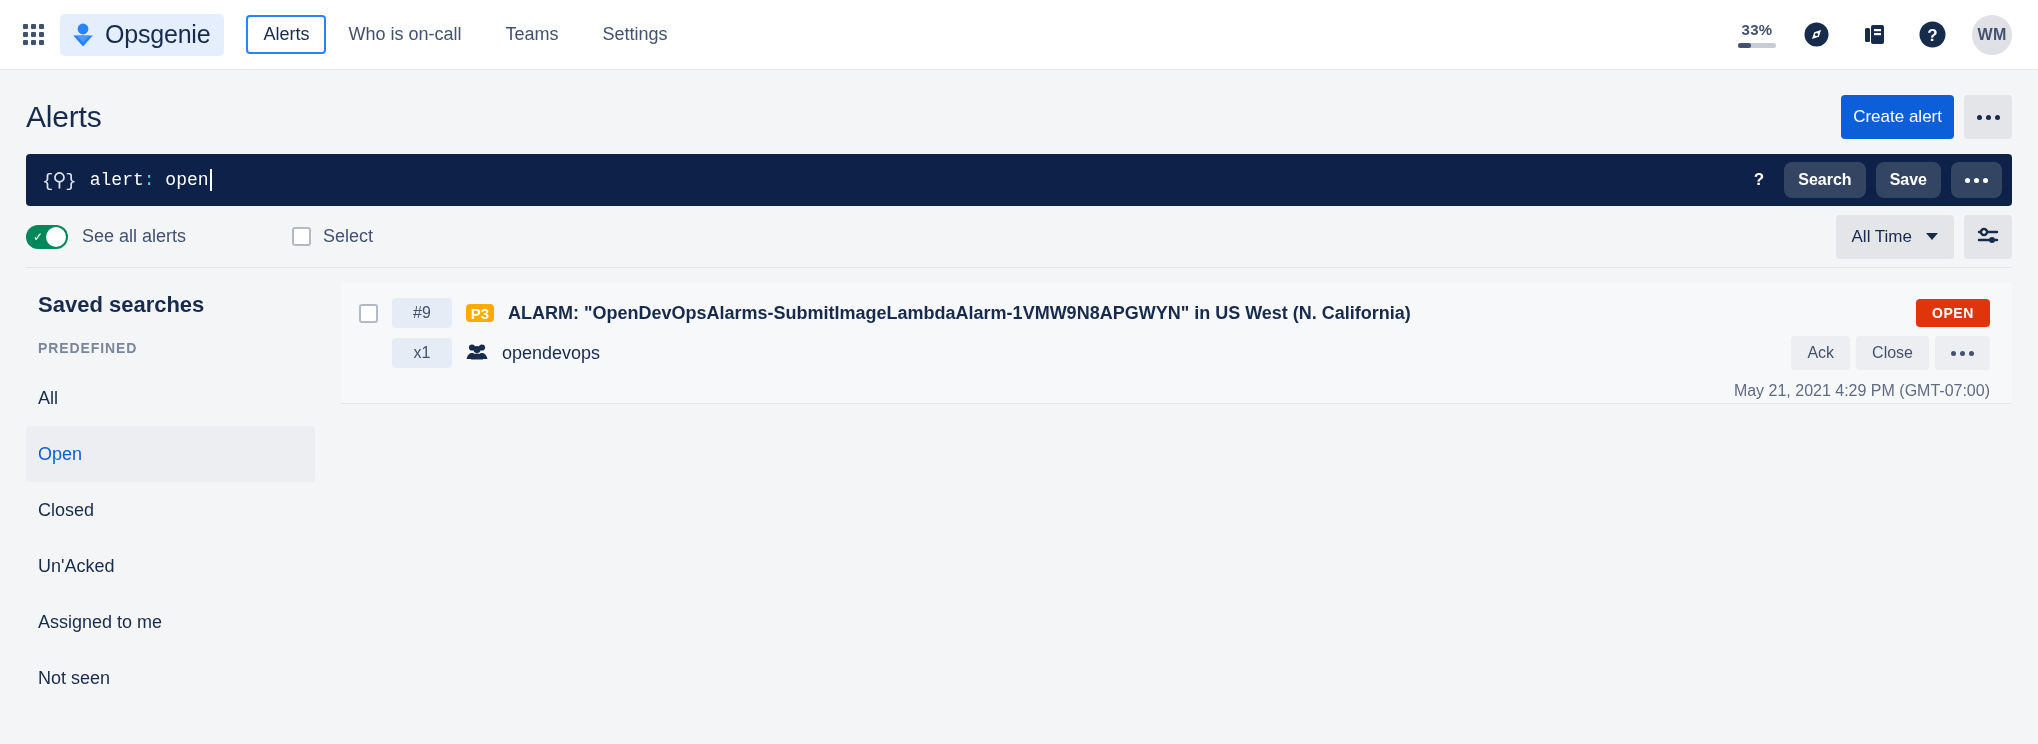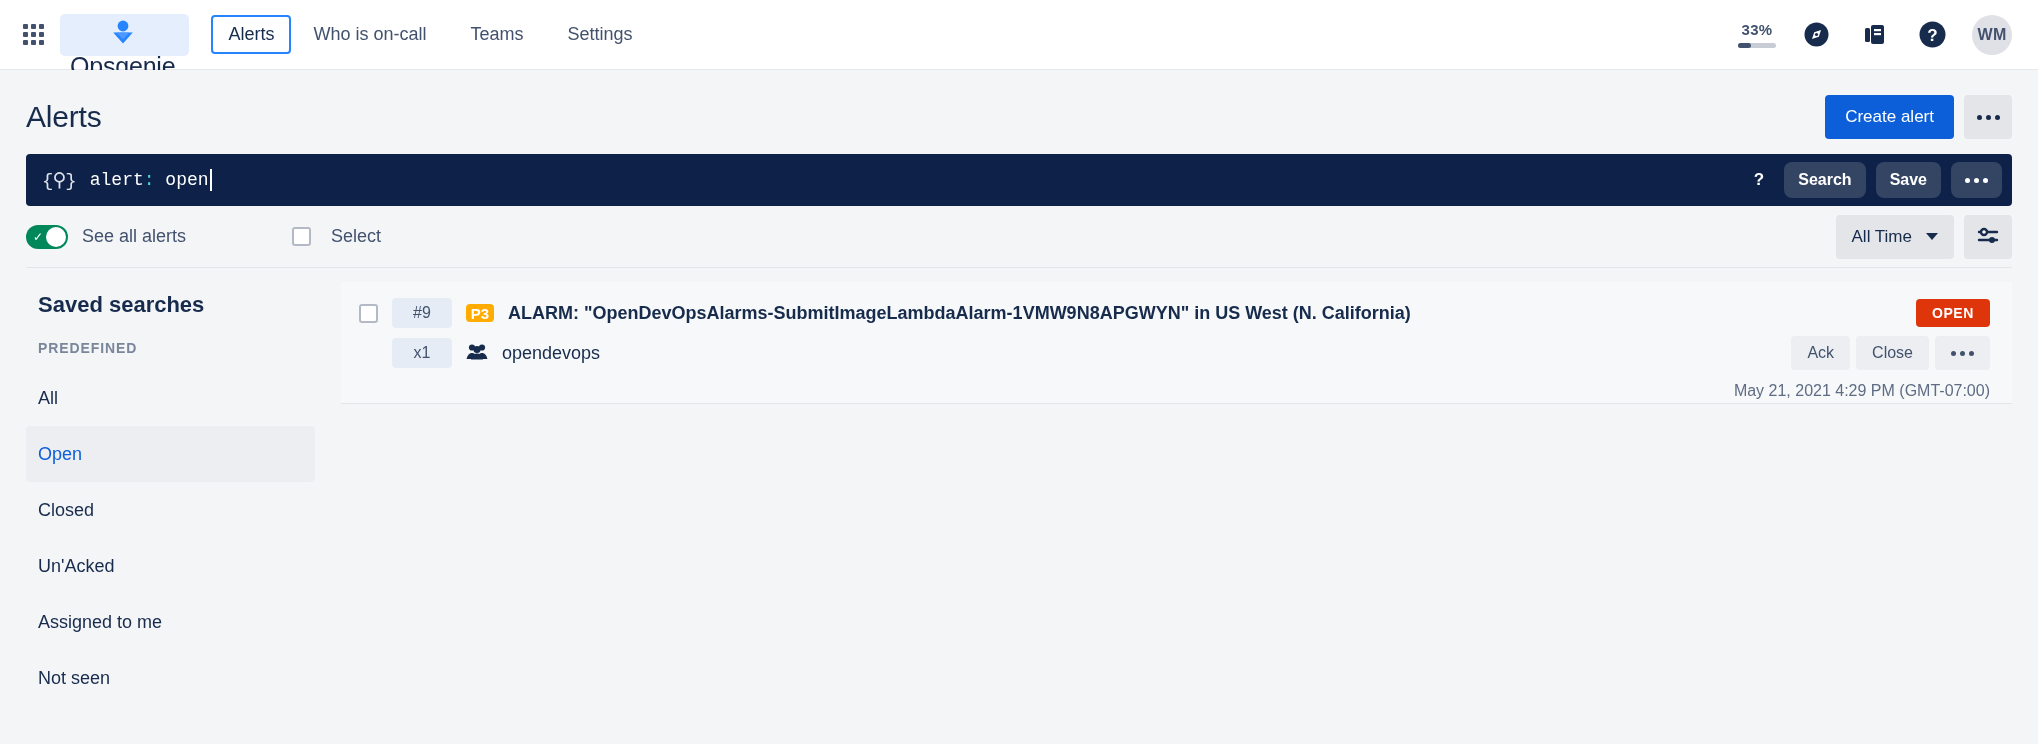--- a/index.html
+++ b/index.html
@@ -36,21 +36,20 @@
   .grid-dots i { background: #42526e; border-radius: 1px; display:block; width:5px; height:5px;}
 
   .brand {
     display: flex; align-items: center; gap: 9px;
     background: #e4eefc;
     border-radius: 5px;
     padding: 5px 14px 5px 10px;
     margin-left: 8px;
     cursor: pointer;
     height: 42px;
-    flex-direction: column;
   }
   .brand-logo { width: 26px; height: 26px; flex:0 0 auto; }
   .brand-name {
     font-size: 25px;
     color: #172b4d;
     font-weight: 400;
     letter-spacing: -0.2px;
     line-height: 1;
   }
 
@@ -108,21 +107,21 @@
     display: flex; align-items: center;
     height: 84px;
     padding-top: 10px;
   }
   .page-title { font-size: 30px; color: #172b4d; font-weight: 500; letter-spacing: -.2px;}
   .page-head-actions { margin-left: auto; display:flex; align-items:center; gap: 10px;}
   .btn-primary {
     background: #0c5fd8; color: #fff;
     font-size: 17px; font-weight: 500;
     border: none; border-radius: 4px;
-    padding: 0 20px; height: 44px; cursor: pointer;
+    padding: 0 12px; height: 44px; cursor: pointer;
     font-family: inherit;
   }
   .btn-more {
     background: #e3e5e9; border:none; border-radius:4px;
     width: 48px; height: 44px; cursor:pointer;
     display:flex; align-items:center; justify-content:center; gap:4px;
   }
   .btn-more i { width:5px; height:5px; border-radius:50%; background:#172b4d; display:block;}
 
   
@@ -174,21 +173,21 @@
   .toggle .knob {
     position:absolute; right: 2px; top:2px;
     width: 20px; height:20px; border-radius:50%;
     background: #fff;
   }
   .toggle .tick {
     position:absolute; left: 7px; top: 50%; transform: translateY(-50%);
     color:#fff; font-size: 12px; line-height:1;
   }
   .toolbar-label { font-size: 18px; color: #42526e;}
-  .select-wrap { display:flex; align-items:center; gap:20px; margin-left: 106px; cursor:pointer;}
+  .select-wrap { display:flex; align-items:center; gap:12px; margin-left: 106px; cursor:pointer;}
   .cbox {
     width: 19px; height: 19px; border-radius: 3px;
     border: 2px solid #b3bac5; background: #fff; flex:0 0 auto;
   }
   .toolbar-right { margin-left:auto; display:flex; align-items:center; gap:10px;}
   .time-select {
     background:#e3e5e9; border:none; border-radius:4px;
     height: 44px; padding: 0 16px; font-size: 17px; color:#172b4d;
     display:flex; align-items:center; gap:14px; cursor:pointer;
     font-family:inherit;

